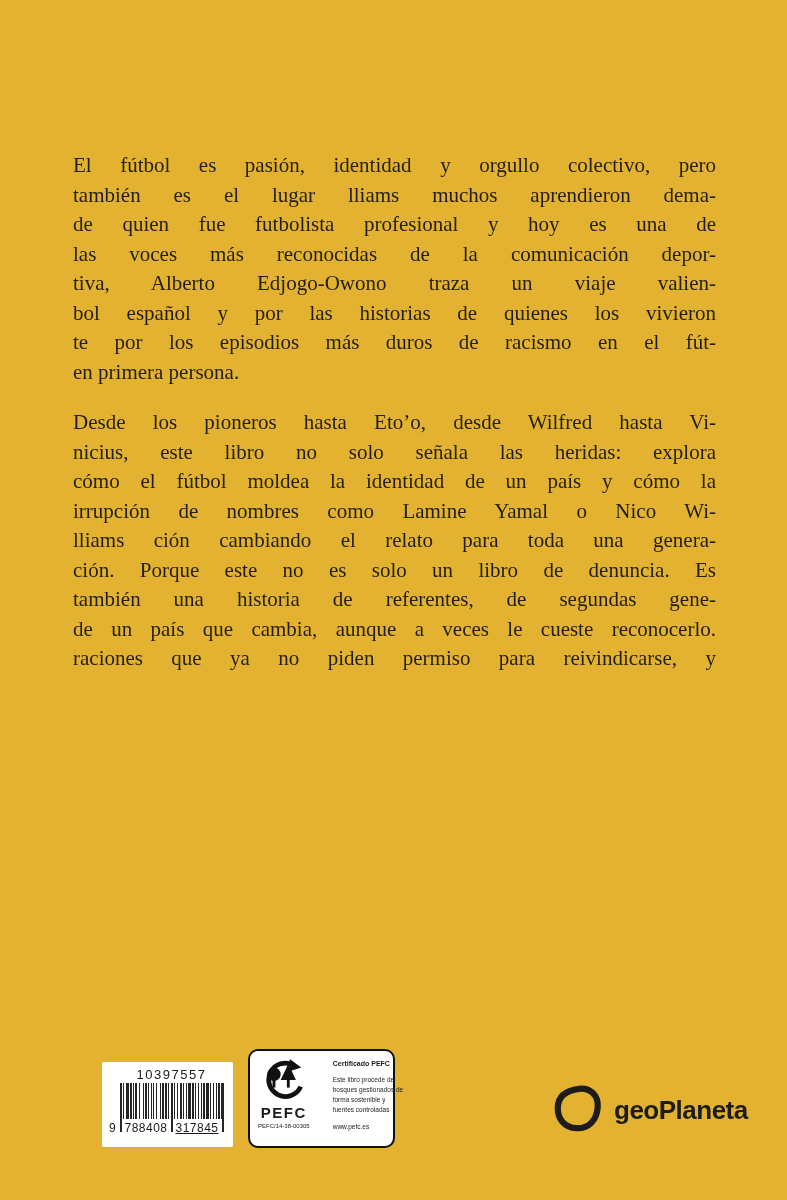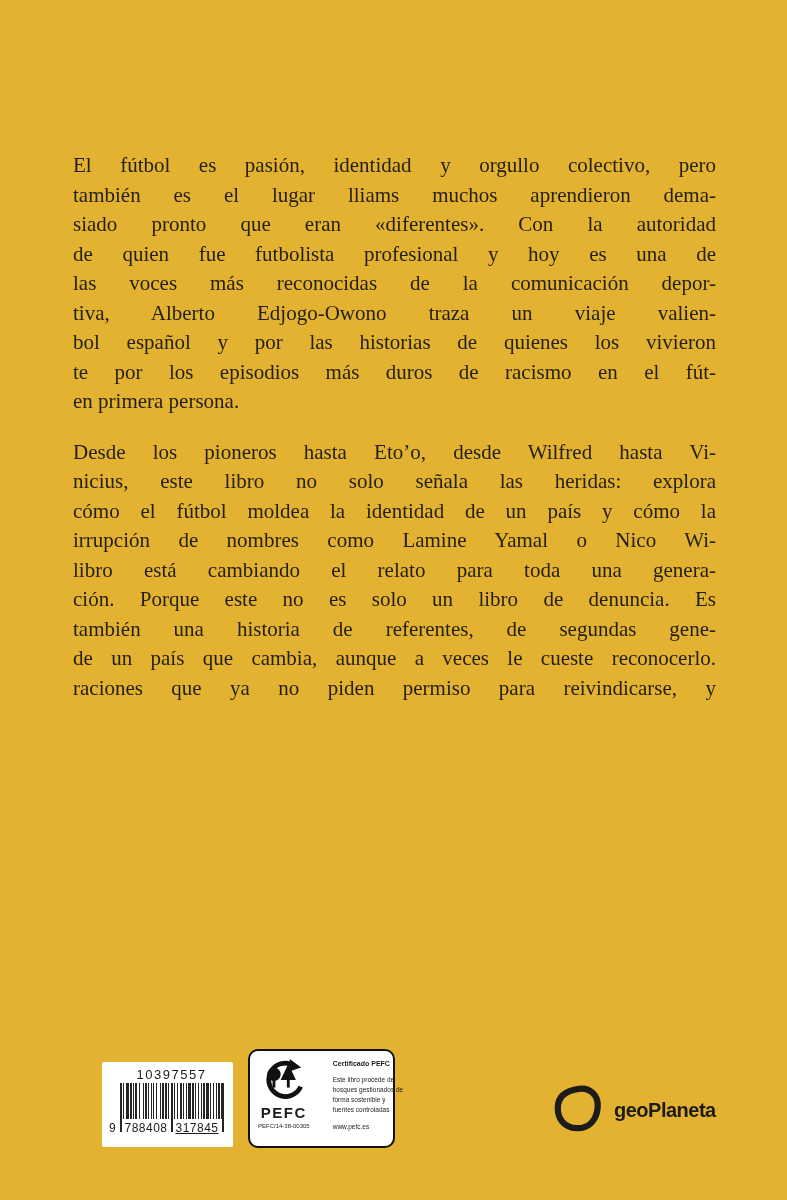--- a/index.html
+++ b/index.html
@@ -151,48 +151,47 @@
     position: absolute;
     left: 553px;
     top: 1084px;
     display: flex;
     align-items: center;
     gap: 11px;
     color: #1D1C19;
   }
   .publisher-name {
     font-family: "Liberation Sans", sans-serif;
-    font-size: 20px;
+    font-size: 26px;
     font-weight: 600;
     letter-spacing: -0.5px;
   }
 </style>
 </head>
 <body>
 
 <div class="cover" style="background: rgb(227, 178, 49);">
 
   <div class="synopsis" id="synopsis" style="color: rgb(36, 31, 20);">
       <div class="para">
         <div class="line">El fútbol es pasión, identidad y orgullo colectivo, pero</div>
         <div class="line">también es el lugar lliams muchos aprendieron dema-</div>
-        <div class="line">siado pronto que eran «diferentes». Con la autoridad</div>
         <div class="line">de quien fue futbolista profesional y hoy es una de</div>
         <div class="line">las voces más reconocidas de la comunicación depor-</div>
         <div class="line">tiva, Alberto Edjogo-Owono traza un viaje valien-</div>
         <div class="line">bol español y por las historias de quienes los vivieron</div>
         <div class="line">te por los episodios más duros de racismo en el fút-</div>
         <div class="line line-last">en primera persona.</div>
       </div>
       <div class="para">
         <div class="line">Desde los pioneros hasta Eto’o, desde Wilfred hasta Vi-</div>
         <div class="line">nicius, este libro no solo señala las heridas: explora</div>
         <div class="line">cómo el fútbol moldea la identidad de un país y cómo la</div>
         <div class="line">irrupción de nombres como Lamine Yamal o Nico Wi-</div>
-        <div class="line">libro está cambiando el relato para toda una genera-</div>
+        <div class="line">lliams ción cambiando el relato para toda una genera-</div>
         <div class="line">ción. Porque este no es solo un libro de denuncia. Es</div>
         <div class="line">también una historia de referentes, de segundas gene-</div>
         <div class="line">de un país que cambia, aunque a veces le cueste reconocerlo.</div>
         <div class="line">raciones que ya no piden permiso para reivindicarse, y</div>
       </div>
     </div>
 
   <div class="barcode-box">
     <div class="bc-top">10397557</div>
     <div class="bc-area">

